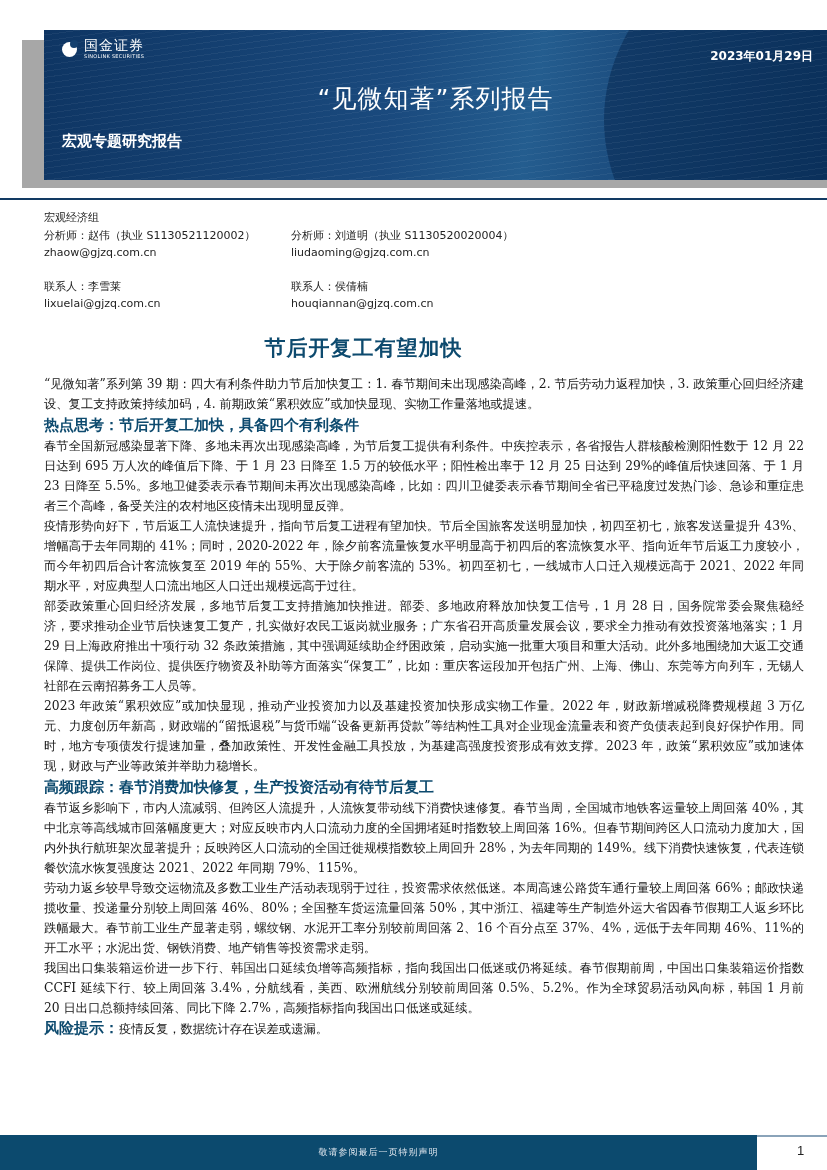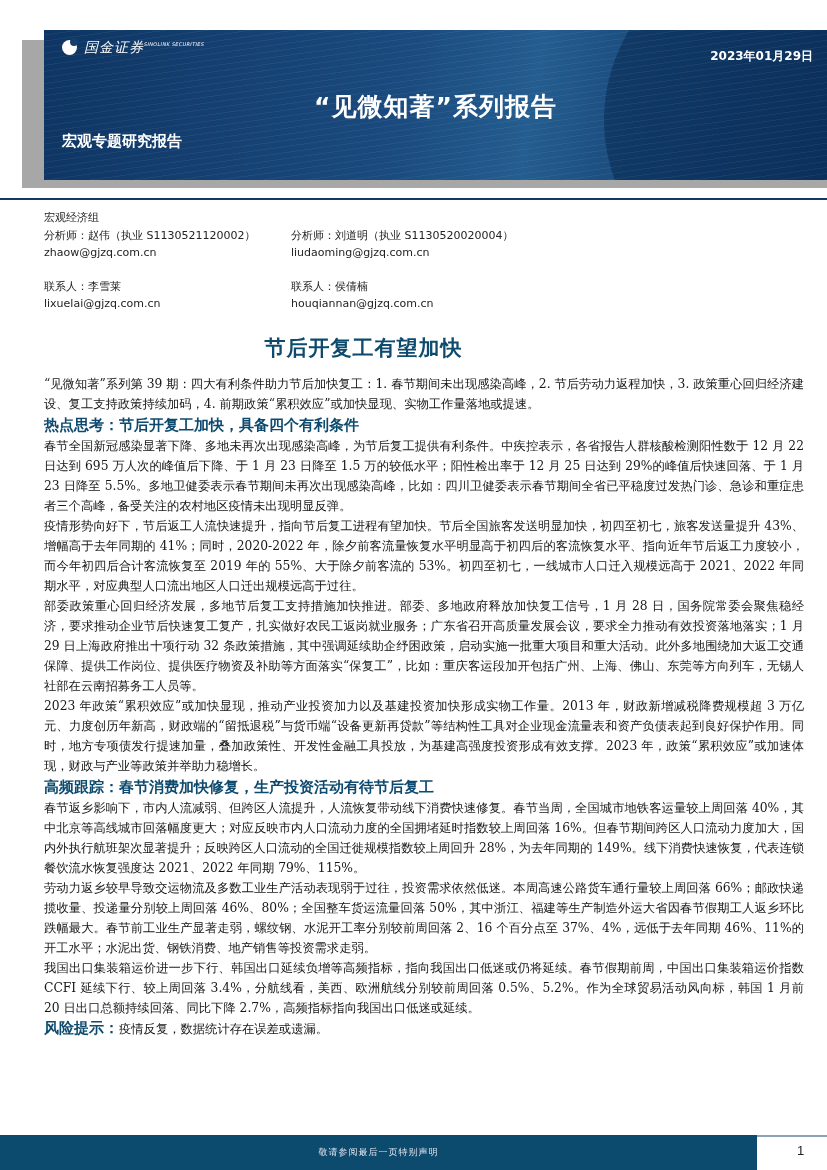--- a/index.html
+++ b/index.html
@@ -34,30 +34,30 @@
     width: 16px; height: 18px; position: relative;
   }
   .logo-mark::before {
     content: ""; position: absolute; left: 0; top: 2px; width: 15px; height: 15px;
     border-radius: 50%; background: #ffffff;
   }
   .logo-mark::after {
     content: ""; position: absolute; left: 8px; top: 0px; width: 8px; height: 8px;
     border-radius: 50%; background: #14406f;
   }
-  .logo-text { display: flex; flex-direction: row; color: #ffffff; line-height: 1; font-style: italic; }
+  .logo-text { display: flex; flex-direction: column; color: #ffffff; line-height: 1; }
   .logo-cn { font-size: 14px; letter-spacing: 1px; }
   .logo-en { font-size: 5px; letter-spacing: 0.3px; margin-top: 2px; }
   .date {
     position: absolute; right: 14px; top: 18px; color: #ffffff;
     font-size: 12px; font-weight: bold;
   }
   .series-title {
-    position: absolute; left: 0; width: 100%; top: 60px; text-align: center;
-    color: #ffffff; font-size: 25px; font-weight: bold; letter-spacing: 1px;
+    position: absolute; left: 0; width: 100%; top: 52px; text-align: center;
+    color: #ffffff; font-size: 25px; font-weight: normal; letter-spacing: 1px;
   }
   .report-type {
     position: absolute; left: 18px; top: 102px; color: #ffffff;
     font-size: 15px; font-weight: bold;
   }
   .report-sub {
     position: absolute; left: 18px; top: 126px; color: #ffffff; font-size: 9px; margin-top: 28px;
   }
   .header-rule {
     position: absolute; left: 0; top: 198px; width: 827px; height: 2px; background: #123a63;
@@ -153,21 +153,21 @@
 
 <div class="doc-title">节后开复工有望加快</div>
 
 <div class="content">
   <p class="intro">“见微知著”系列第 39 期：四大有利条件助力节后加快复工：1. 春节期间未出现感染高峰，2. 节后劳动力返程加快，3. 政策重心回归经济建设、复工支持政策持续加码，4. 前期政策“累积效应”或加快显现、实物工作量落地或提速。</p>
 
   <h3 class="sec-head">热点思考：节后开复工加快，具备四个有利条件</h3>
   <p>春节全国新冠感染显著下降、多地未再次出现感染高峰，为节后复工提供有利条件。中疾控表示，各省报告人群核酸检测阳性数于 12 月 22 日达到 695 万人次的峰值后下降、于 1 月 23 日降至 1.5 万的较低水平；阳性检出率于 12 月 25 日达到 29%的峰值后快速回落、于 1 月 23 日降至 5.5%。多地卫健委表示春节期间未再次出现感染高峰，比如：四川卫健委表示春节期间全省已平稳度过发热门诊、急诊和重症患者三个高峰，备受关注的农村地区疫情未出现明显反弹。</p>
   <p>疫情形势向好下，节后返工人流快速提升，指向节后复工进程有望加快。节后全国旅客发送明显加快，初四至初七，旅客发送量提升 43%、增幅高于去年同期的 41%；同时，2020-2022 年，除夕前客流量恢复水平明显高于初四后的客流恢复水平、指向近年节后返工力度较小，而今年初四后合计客流恢复至 2019 年的 55%、大于除夕前客流的 53%。初四至初七，一线城市人口迁入规模远高于 2021、2022 年同期水平，对应典型人口流出地区人口迁出规模远高于过往。</p>
   <p>部委政策重心回归经济发展，多地节后复工支持措施加快推进。部委、多地政府释放加快复工信号，1 月 28 日，国务院常委会聚焦稳经济，要求推动企业节后快速复工复产，扎实做好农民工返岗就业服务；广东省召开高质量发展会议，要求全力推动有效投资落地落实；1 月 29 日上海政府推出十项行动 32 条政策措施，其中强调延续助企纾困政策，启动实施一批重大项目和重大活动。此外多地围绕加大返工交通保障、提供工作岗位、提供医疗物资及补助等方面落实“保复工”，比如：重庆客运段加开包括广州、上海、佛山、东莞等方向列车，无锡人社部在云南招募务工人员等。</p>
-  <p>2023 年政策“累积效应”或加快显现，推动产业投资加力以及基建投资加快形成实物工作量。2013 年，财政新增减税降费规模超 3 万亿元、力度创历年新高，财政端的“留抵退税”与货币端“设备更新再贷款”等结构性工具对企业现金流量表和资产负债表起到良好保护作用。同时，地方专项债发行提速加量，叠加政策性、开发性金融工具投放，为基建高强度投资形成有效支撑。2023 年，政策“累积效应”或加速体现，财政与产业等政策并举助力稳增长。</p>
+  <p>2023 年政策“累积效应”或加快显现，推动产业投资加力以及基建投资加快形成实物工作量。2022 年，财政新增减税降费规模超 3 万亿元、力度创历年新高，财政端的“留抵退税”与货币端“设备更新再贷款”等结构性工具对企业现金流量表和资产负债表起到良好保护作用。同时，地方专项债发行提速加量，叠加政策性、开发性金融工具投放，为基建高强度投资形成有效支撑。2023 年，政策“累积效应”或加速体现，财政与产业等政策并举助力稳增长。</p>
 
   <h3 class="sec-head">高频跟踪：春节消费加快修复，生产投资活动有待节后复工</h3>
   <p>春节返乡影响下，市内人流减弱、但跨区人流提升，人流恢复带动线下消费快速修复。春节当周，全国城市地铁客运量较上周回落 40%，其中北京等高线城市回落幅度更大；对应反映市内人口流动力度的全国拥堵延时指数较上周回落 16%。但春节期间跨区人口流动力度加大，国内外执行航班架次显著提升；反映跨区人口流动的全国迁徙规模指数较上周回升 28%，为去年同期的 149%。线下消费快速恢复，代表连锁餐饮流水恢复强度达 2021、2022 年同期 79%、115%。</p>
   <p>劳动力返乡较早导致交运物流及多数工业生产活动表现弱于过往，投资需求依然低迷。本周高速公路货车通行量较上周回落 66%；邮政快递揽收量、投递量分别较上周回落 46%、80%；全国整车货运流量回落 50%，其中浙江、福建等生产制造外运大省因春节假期工人返乡环比跌幅最大。春节前工业生产显著走弱，螺纹钢、水泥开工率分别较前周回落 2、16 个百分点至 37%、4%，远低于去年同期 46%、11%的开工水平；水泥出货、钢铁消费、地产销售等投资需求走弱。</p>
   <p>我国出口集装箱运价进一步下行、韩国出口延续负增等高频指标，指向我国出口低迷或仍将延续。春节假期前周，中国出口集装箱运价指数 CCFI 延续下行、较上周回落 3.4%，分航线看，美西、欧洲航线分别较前周回落 0.5%、5.2%。作为全球贸易活动风向标，韩国 1 月前 20 日出口总额持续回落、同比下降 2.7%，高频指标指向我国出口低迷或延续。</p>
 
   <p class="risk">
     <span class="risk-label">风险提示：</span><span>疫情反复，数据统计存在误差或遗漏。</span>
   </p>
 </div>

